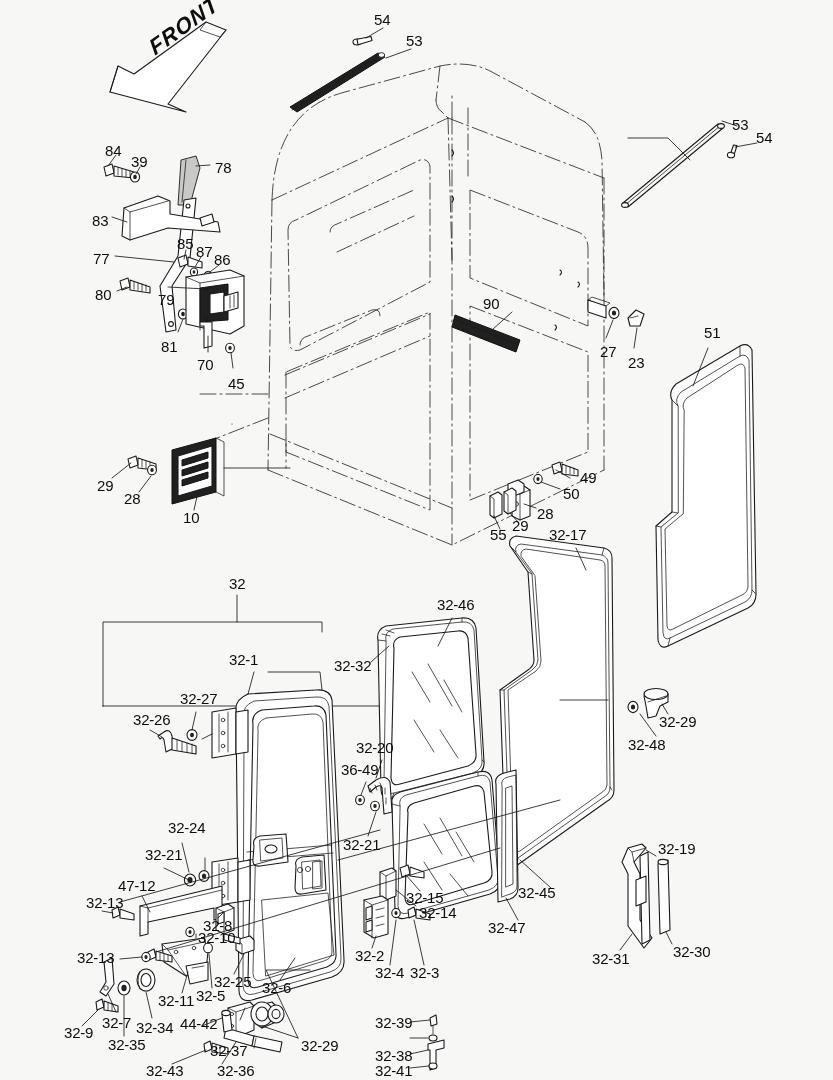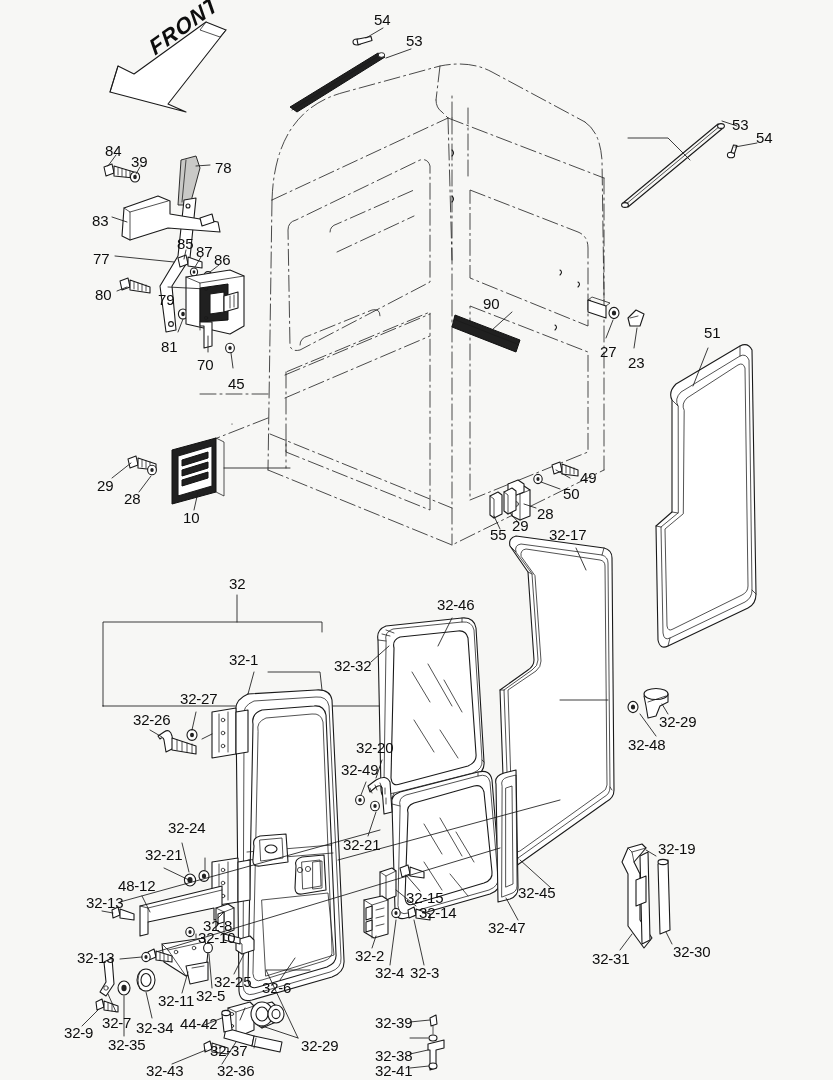--- a/index.html
+++ b/index.html
@@ -615,26 +615,26 @@
   <span class="lbl" style="left:549px;top:527px;">32-17</span>
   <span class="lbl" style="left:229px;top:576px;">32</span>
   <span class="lbl" style="left:437px;top:597px;">32-46</span>
   <span class="lbl" style="left:334px;top:658px;">32-32</span>
   <span class="lbl" style="left:229px;top:652px;">32-1</span>
   <span class="lbl" style="left:180px;top:691px;">32-27</span>
   <span class="lbl" style="left:133px;top:712px;">32-26</span>
   <span class="lbl" style="left:659px;top:714px;">32-29</span>
   <span class="lbl" style="left:628px;top:737px;">32-48</span>
   <span class="lbl" style="left:356px;top:740px;">32-20</span>
-  <span class="lbl" style="left:341px;top:762px;">32-49</span>
+  <span class="lbl" style="left:341px;top:762px;">36-49</span>
   <span class="lbl" style="left:168px;top:820px;">32-24</span>
   <span class="lbl" style="left:145px;top:847px;">32-21</span>
   <span class="lbl" style="left:343px;top:837px;">32-21</span>
   <span class="lbl" style="left:658px;top:841px;">32-19</span>
-  <span class="lbl" style="left:118px;top:878px;">48-12</span>
+  <span class="lbl" style="left:118px;top:878px;">47-12</span>
   <span class="lbl" style="left:86px;top:895px;">32-13</span>
   <span class="lbl" style="left:406px;top:890px;">32-15</span>
   <span class="lbl" style="left:419px;top:905px;">32-14</span>
   <span class="lbl" style="left:518px;top:885px;">32-45</span>
   <span class="lbl" style="left:488px;top:920px;">32-47</span>
   <span class="lbl" style="left:203px;top:918px;">32-8</span>
   <span class="lbl" style="left:162px;top:930px;margin-left:36px;">32-10</span>
   <span class="lbl" style="left:77px;top:950px;">32-13</span>
   <span class="lbl" style="left:214px;top:974px;">32-25</span>
   <span class="lbl" style="left:158px;top:993px;">32-11</span>

